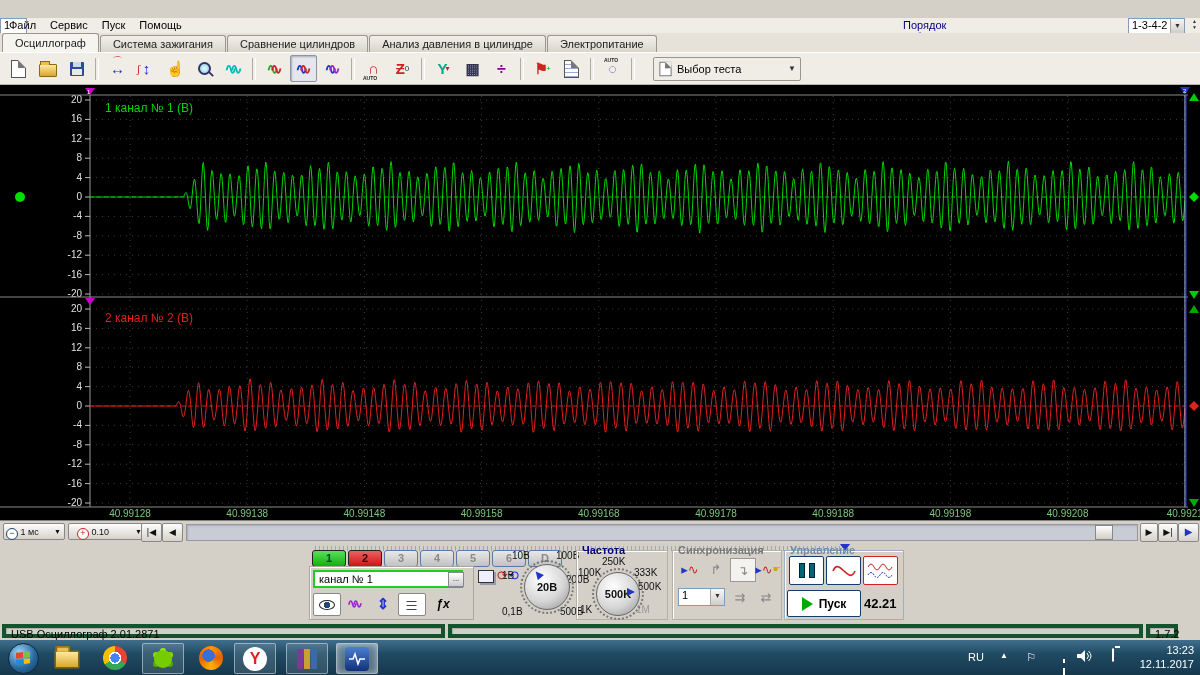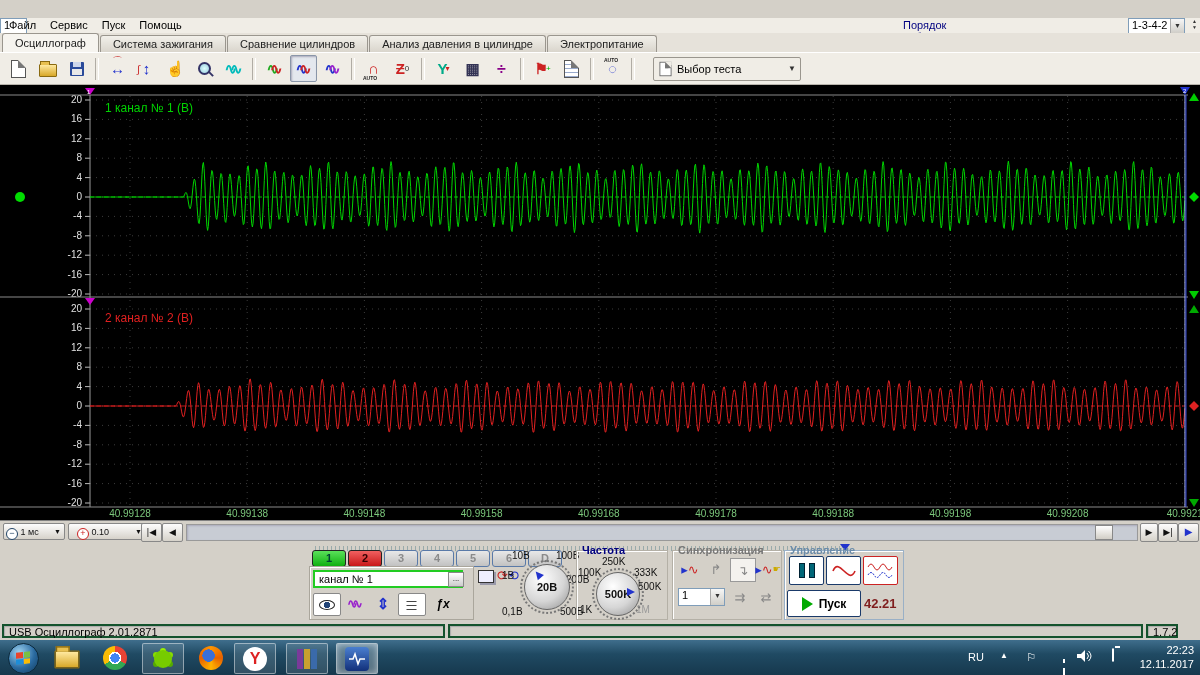--- a/index.html
+++ b/index.html
@@ -108,24 +108,24 @@
   .syncbtn{position:absolute;width:24px;height:22px;display:flex;align-items:center;justify-content:center;font-size:13px;color:#888;}
   .syncbtn.en{color:#23c;}
   .syncbtn.btn{border:1px solid #999;background:#f4f2ee;}
   .ctlbtn{position:absolute;width:33px;height:27px;border:1.5px solid #1a3a6a;border-radius:2px;background:#fff;
     display:flex;align-items:center;justify-content:center;}
   .ctlbtn.red{border-color:#c22;}
   .pausebar{width:4px;height:13px;background:#067;margin:0 2px;border:1px solid #023;}
   #btn-start{position:absolute;left:787px;top:48px;width:72px;height:25px;border:1.5px solid #1a3a6a;border-radius:2px;
     background:#fff;display:flex;align-items:center;justify-content:center;font-size:12px;font-weight:bold;gap:6px;}
   .play{width:0;height:0;border-left:11px solid #0a0;border-top:7px solid transparent;border-bottom:7px solid transparent;}
-  #measure-val{position:absolute;left:864px;top:54px;font-size:13px;font-weight:bold;color:#7f1d1d;}
+  #measure-val{position:absolute;left:864px;top:54px;font-size:13px;font-weight:bold;color:#000000;}
   
   #statusbar{position:absolute;top:622px;left:0;width:1200px;height:18px;background:#d4d0c8;font-size:11px;}
-  .stbox{position:absolute;top:2px;height:14px;border:2px solid #14532d;box-shadow:inset 1px 1px 1px #aaa;
+  .stbox{position:absolute;top:2px;height:14px;border:4px solid #14532d;box-shadow:inset 1px 1px 1px #aaa;
     line-height:13px;padding-left:5px;background:#d4d0c8;box-sizing:border-box;}
   
   #taskbar{position:absolute;top:640px;left:0;width:1200px;height:35px;
     background:linear-gradient(#3f6e8c,#204a63 40%,#16384d);}
   .tkico{position:absolute;top:3px;width:30px;height:29px;display:flex;align-items:center;justify-content:center;}
   .tkbtn{border:1px solid rgba(255,255,255,.45);border-radius:2px;background:rgba(255,255,255,.12);width:40px;}
   .tkbtn.active{background:rgba(255,255,255,.28);box-shadow:inset 0 0 6px rgba(255,255,255,.5);}
   #orb{position:absolute;left:8px;top:3px;width:29px;height:29px;border-radius:50%;
     background:radial-gradient(circle at 35% 30%,#9fd4f2,#2a6aa0 55%,#123a5a);border:1px solid #0c2a3d;}
   #orb .fl{position:absolute;left:7px;top:8px;width:14px;height:12px;transform:skewY(-6deg);
@@ -543,19 +543,19 @@
       <span class="trayitem" style="right:160px">⚐</span>
       <span class="trayitem sigbars" style="right:130px"><i style="height:4px"></i><i style="height:7px"></i></span>
       <span class="trayitem" style="right:104px;top:8px">
         <svg width="16" height="16">
             <polygon points="1,6 5,6 9,2 9,14 5,10 1,10" fill="#fff"></polygon>
             <path d="M11 5 q3 3 0 6 M12.5 3 q5 5 0 10" stroke="#fff" fill="none"></path>
           </svg>
       </span>
       <span class="trayitem" style="right:82px;top:9px"><span class="battery"></span></span>
       <div id="clock">
-        <div>22:23</div>
+        <div>13:23</div>
         <div>12.11.2017</div>
       </div>
     </div>
   </div>
 
 </div>
 
 </body></html>

